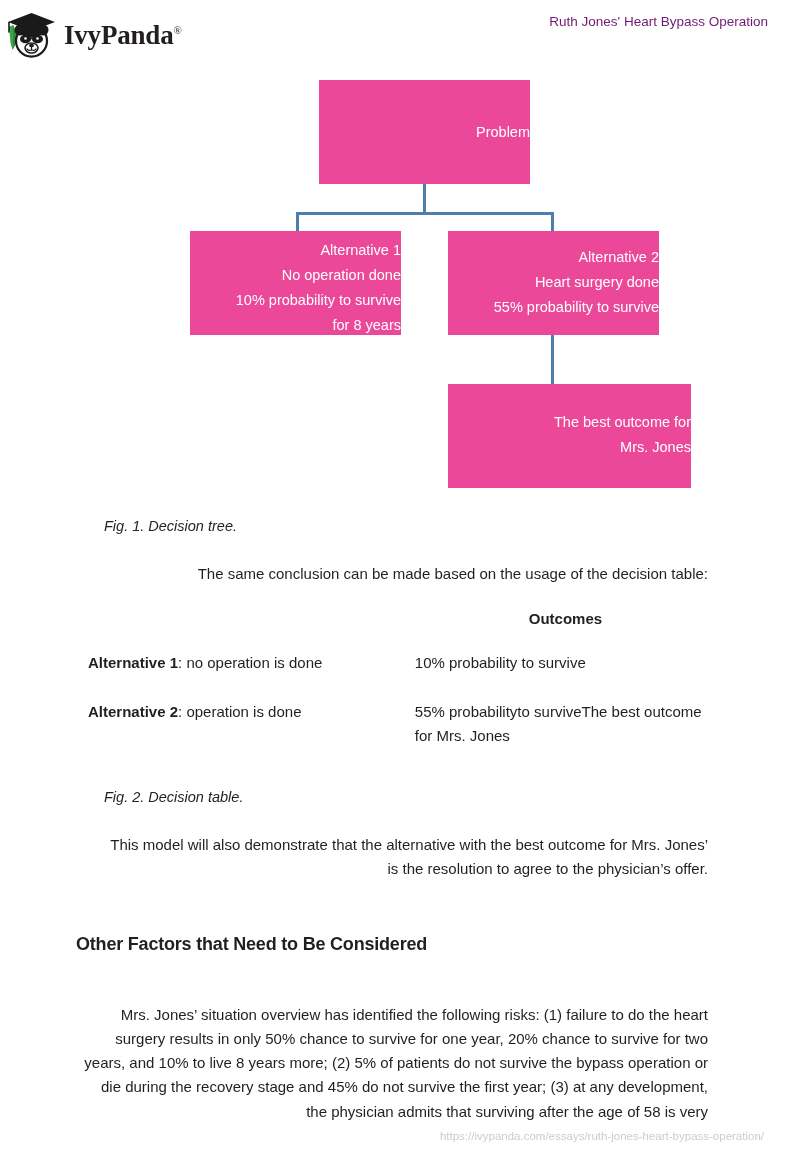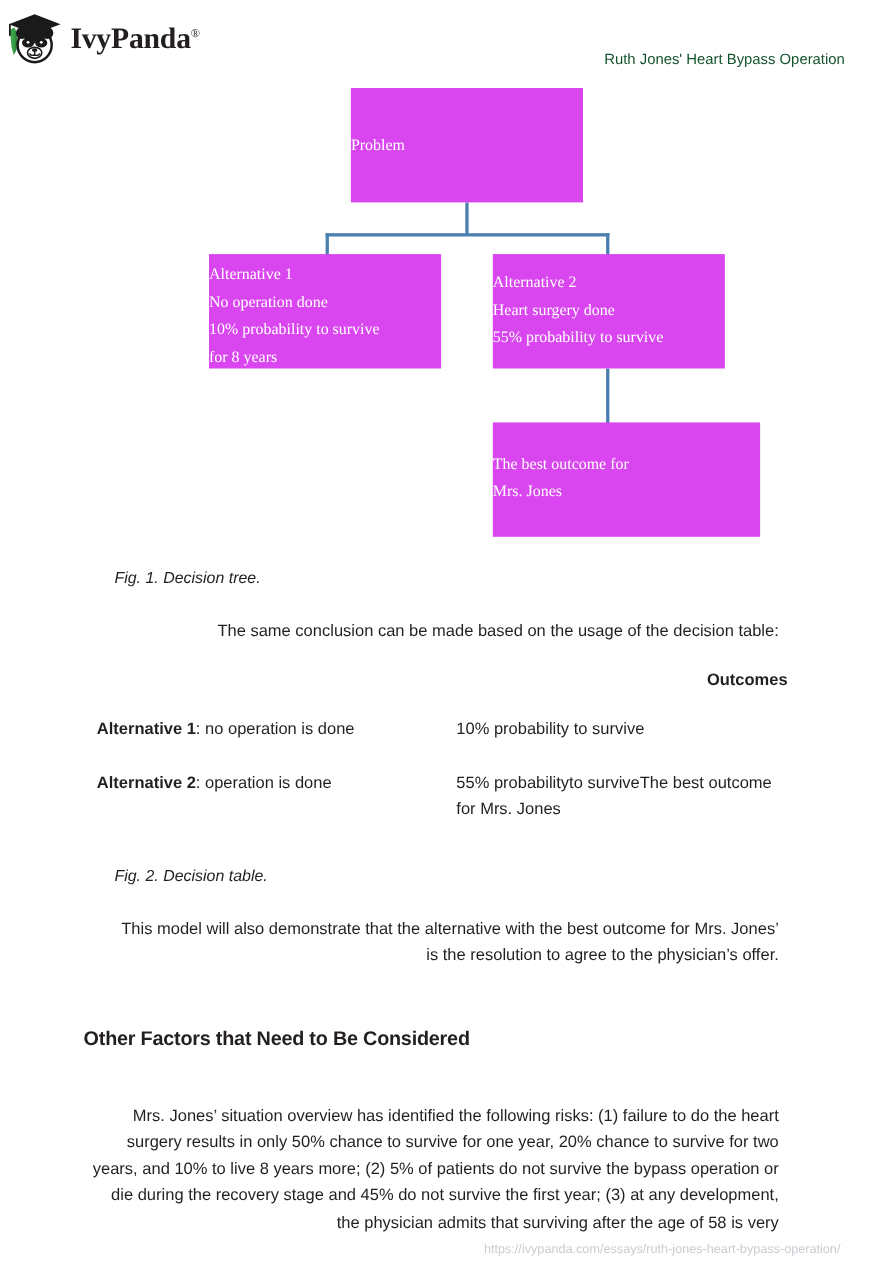--- a/index.html
+++ b/index.html
@@ -48,46 +48,44 @@
   .logo-word sup {
     font-size: 11px;
     vertical-align: super;
     font-weight: normal;
   }
   .header-title {
     position: absolute;
     right: 32px;
     top: 14px;
     font-size: 13.5px;
-    color: #14532d;
+    color: #701a75;
     white-space: nowrap;
-    margin-top: 32px;
   }
 
   
   .diagram {
     position: absolute;
     left: 0;
     top: 66px;
     width: 800px;
     height: 450px;
   }
   .node {
     position: absolute;
-    background: #d946ef;
+    background: #ec4899;
     color: #ffffff;
     font-size: 14.5px;
     line-height: 1.72;
     text-align: center;
     display: flex;
     flex-direction: column;
     justify-content: center;
-    align-items: flex-start;
+    align-items: flex-end;
     box-sizing: border-box;
-    font-family: Liberation Serif, serif;
   }
   .node span { display: block; white-space: nowrap; }
 
   #node-problem {
     left: 319px; top: 14px;
     width: 211px; height: 104px;
     justify-content: center;
   }
   #node-alt1 {
     left: 190px; top: 165px;
@@ -142,21 +140,21 @@
     font-size: 15px;
   }
   .decision-table td {
     vertical-align: top;
     padding: 0 0 26px 0;
     line-height: 1.55;
   }
   .decision-table td.col-left  { width: 320px; padding-left: 12px; }
   .decision-table td.col-right { width: 306px; padding-left: 12px; }
   .decision-table th {
-    text-align: right;
+    text-align: center;
     font-weight: bold;
     font-size: 15px;
     padding: 0 0 24px 12px;
   }
   .decision-table th.col-left { width: 320px; }
   .strong { font-weight: bold; }
 
   
   .section-heading {
     font-size: 18px;

